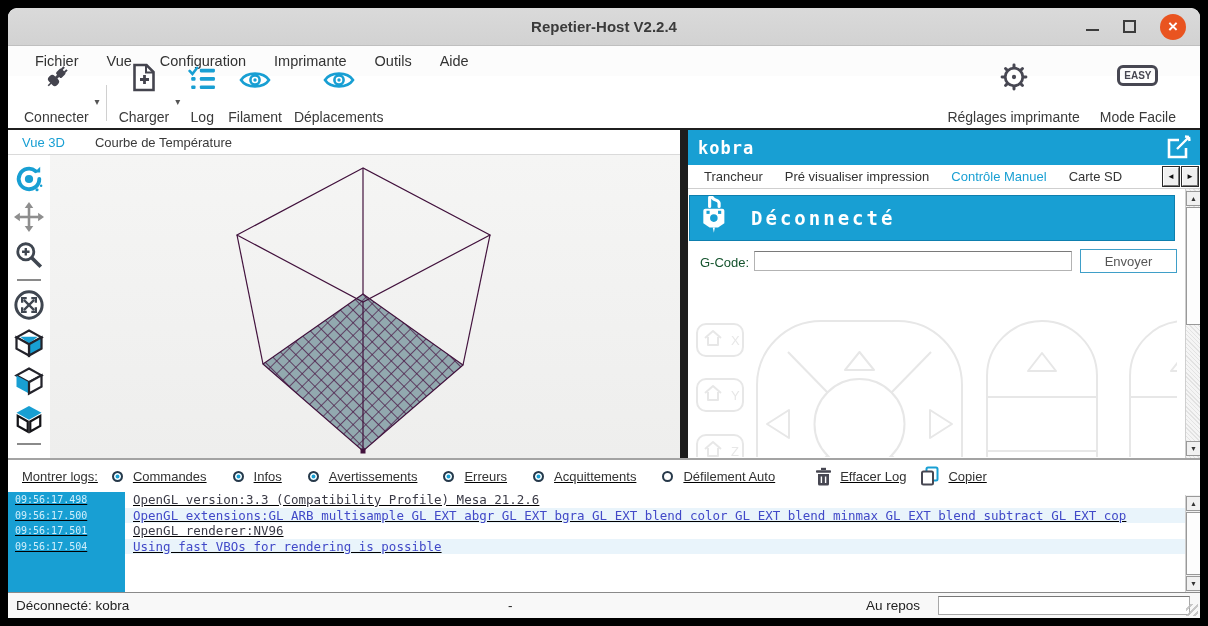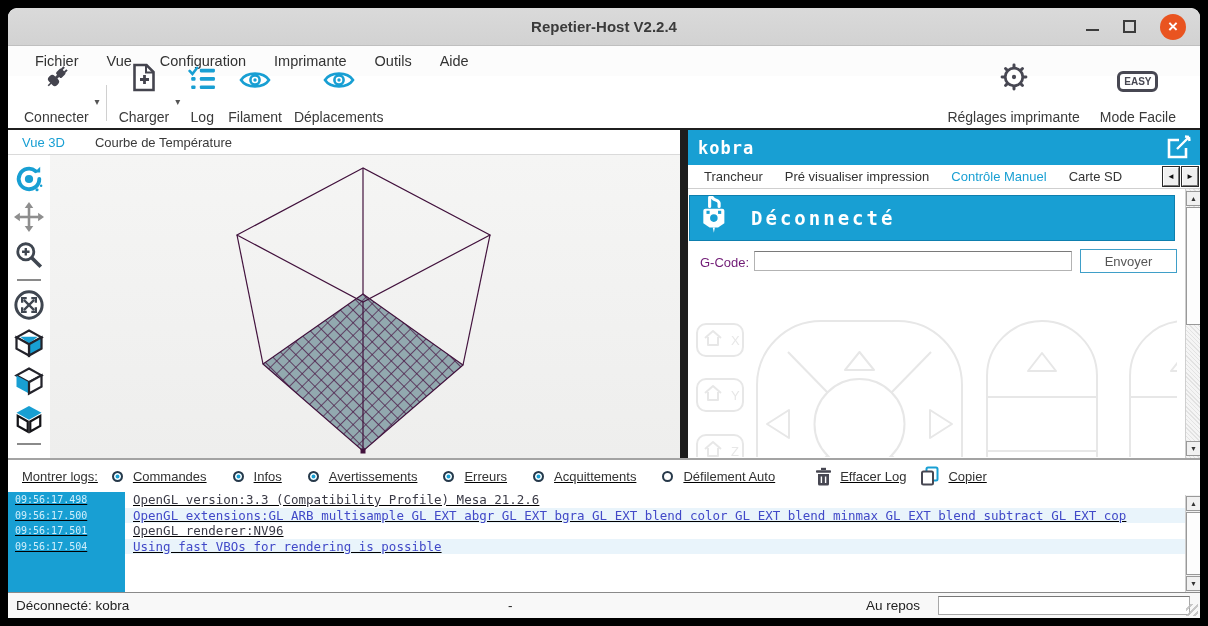--- a/index.html
+++ b/index.html
@@ -54,21 +54,21 @@
   .rp-tab { font-size:13px; color:#333; white-space:nowrap; cursor:default; }
   .rp-tab.active { color:#189fd3; }
   .tab-nav { position:absolute; right:2px; top:2px; display:flex; }
   .tab-nav .nbtn { width:16px; height:19px; background:#f0f0f0; border:1px solid #777; border-top-color:#fff; border-left-color:#fff;
     box-shadow:0 0 0 1px #2a2a2a; margin-left:3px; font-size:8px; color:#111; display:flex; align-items:center; justify-content:center; }
   .rp-content { flex:1; position:relative; overflow:hidden; background:#fff; }
 
   .banner { position:absolute; left:1px; top:6px; width:486px; height:46px; background:#189fd3; border:1px solid #0e7fae;
     display:flex; align-items:center; }
   .banner-text { font-family:"DejaVu Sans Mono", monospace; font-weight:bold; font-size:19px; color:#fff; letter-spacing:3px; margin-left:16px; }
-  .gcode-label { position:absolute; left:12px; top:66px; font-size:13px; color:#701a75; }
+  .gcode-label { position:absolute; left:12px; top:66px; font-size:13px; color:#14532d; }
   .gcode-input { position:absolute; left:66px; top:62px; width:318px; height:20px; border:1px solid #b3b3b3; border-top-color:#7a7a7a; background:#fff; font-size:12px; padding:0 4px; }
   .send-btn { position:absolute; left:392px; top:60px; width:97px; height:24px; background:#fff; border:1px solid #3f9fc8; font-size:13px; color:#555; }
   .jog { position:absolute; left:0; top:120px; }
 
   .rp-scroll { position:absolute; right:0; top:0; bottom:0; width:15px; background:repeating-linear-gradient(45deg,#e2e2e2 0 1px,#f5f5f5 1px 3px); border-left:1px solid #cfcfcf; }
   .sbtn { position:absolute; left:0; width:15px; height:15px; background:#f1f1f1; border:1px solid #999; font-size:7px; color:#333; display:flex; align-items:center; justify-content:center; }
   .sthumb { position:absolute; left:0; width:15px; background:#fdfdfd; border:1px solid #999; }
 
   
   .log-panel { flex:0 0 134px; height:134px; border-top:2px solid #a3a3a3; display:flex; flex-direction:column; background:#fff;text-decoration:underline; }
@@ -197,21 +197,21 @@
                 <rect x="12.6" y="1.5" width="2.8" height="5" rx="1.3" transform="rotate(270 14 14)"></rect>
                 <rect x="12.6" y="1.5" width="2.8" height="5" rx="1.3" transform="rotate(315 14 14)"></rect>
               </g>
               <circle cx="14" cy="14" r="8.2" fill="none" stroke="#474752" stroke-width="2.6"></circle>
               <circle cx="14" cy="14" r="2" fill="#474752"></circle>
             </svg>
       </span>
       <span class="lbl">Réglages imprimante</span>
     </div>
     <div class="tool" style="margin:0 14px;">
-      <span style="border:3px solid #474752;border-radius:6px;padding:2px 4px;font-size:10px;font-weight:bold;color:#474752;margin-bottom:4px;">EASY</span>
+      <span style="border:3px solid #474752;border-radius:6px;padding:2px 4px;font-size:10px;font-weight:bold;color:#474752;margin-bottom:10px;">EASY</span>
       <span class="lbl">Mode Facile</span>
     </div>
   </div>
 
   <div class="main">
 
     <div class="left-panel">
       <div class="lp-tabs">
 
       <div class="lp-tab active">Vue 3D</div>

